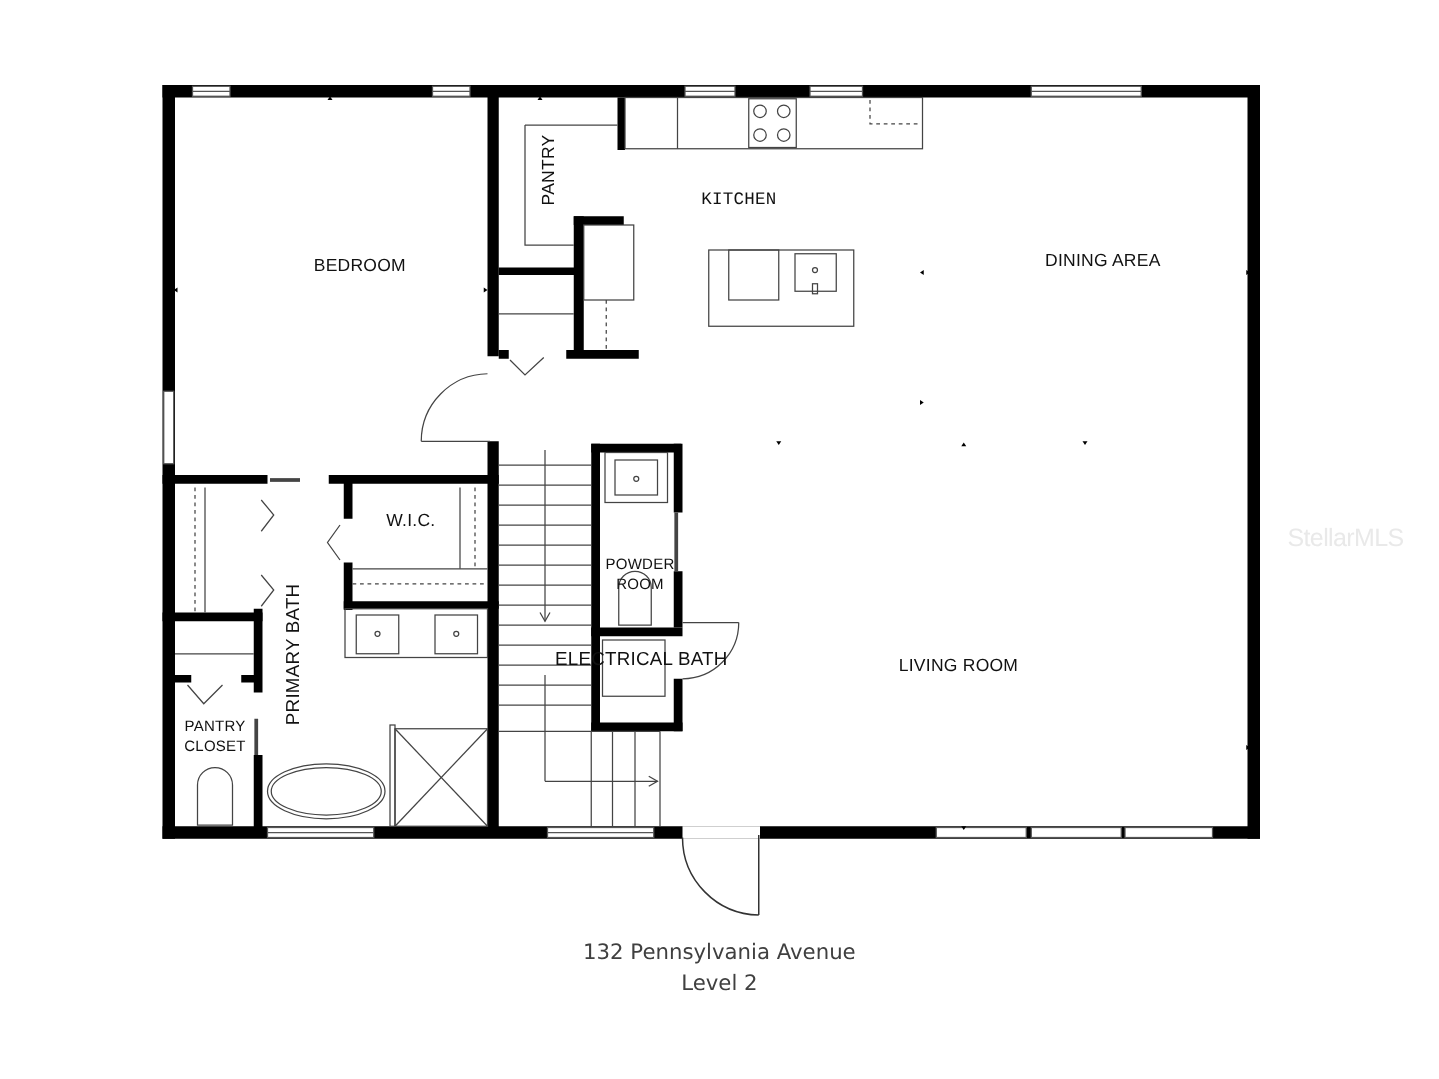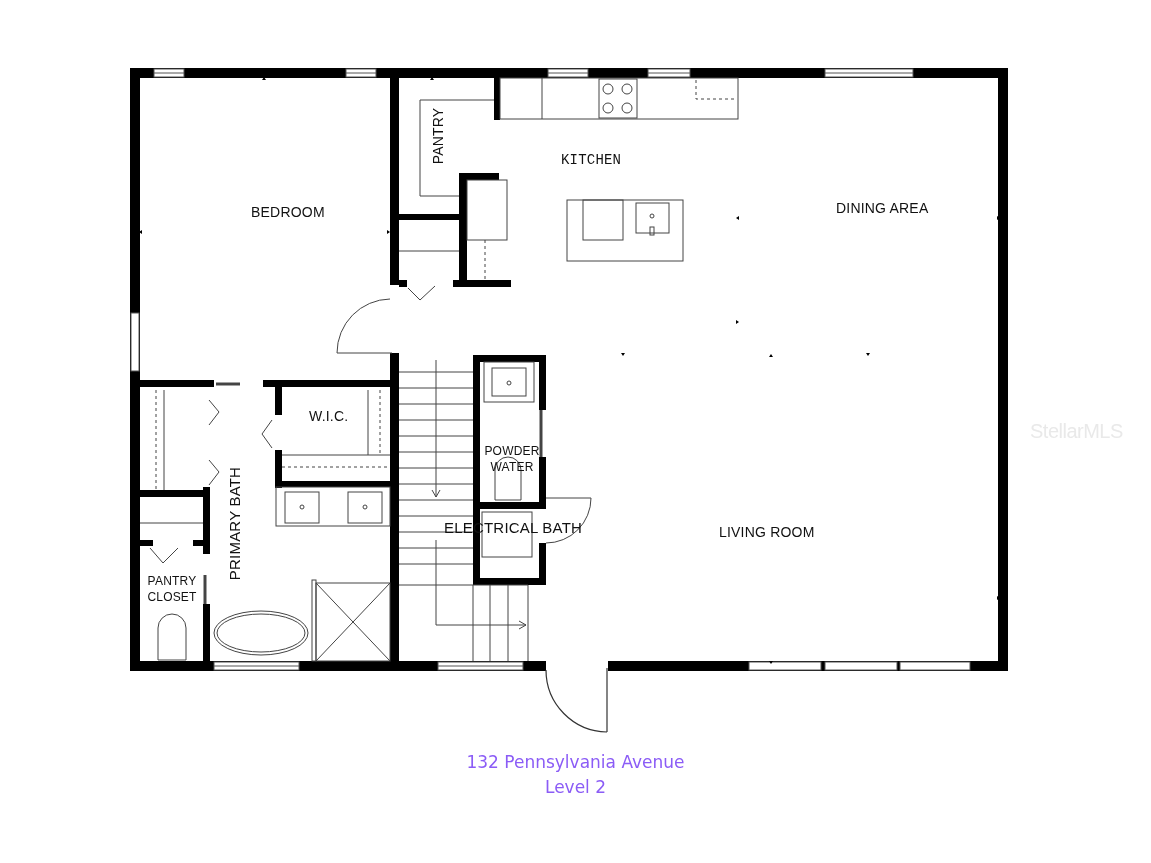--- a/index.html
+++ b/index.html
@@ -1,21 +1,21 @@
 <!DOCTYPE html>
 <html><head>
 <meta charset="utf-8">
 <style>
   html, body { margin: 0; padding: 0; background: #ffffff; }
   body { width: 1151px; height: 863px; position: relative; overflow: hidden; font-family: "Liberation Sans", sans-serif; }
   .plan { position: absolute; left: 0; top: 0; }
   .room-label { position: absolute; font-family: "Liberation Sans", sans-serif; font-size: 14px; color: #111; letter-spacing: 0.2px; white-space: nowrap; }
   .room-label.small { font-size: 12px; text-align: center; line-height: 16px; }
   .vert { transform: rotate(-90deg); transform-origin: center center; }
-  .caption { position: absolute; left: 0; width: 1151px; text-align: center; font-family: "DejaVu Sans", sans-serif; font-size: 17px; color: #8b5cf6; }
+  .caption { position: absolute; left: 0; width: 1151px; text-align: center; font-family: "DejaVu Sans", sans-serif; font-size: 17px; color: #404040; }
   .watermark { position: absolute; left: 1030px; top: 420px; font-family: "Liberation Sans", sans-serif; font-size: 20px; color: #e9e9e9; letter-spacing: -0.5px; }
 </style>
 </head>
 <body>
 
 <svg class="plan" width="1151" height="863" viewBox="0 0 1151 863" xmlns="http://www.w3.org/2000/svg">
   <g fill="#000">
 
     <rect x="130" y="68" width="878" height="10"></rect>
 
@@ -203,21 +203,21 @@
   </g>
 </svg>
 
 <div class="room-label" style="left:227px; top:204px;margin-left:24px;">BEDROOM</div>
 <div class="room-label vert" style="left:410px; top:128px; font-size:14px;">PANTRY</div>
 <div class="room-label" style="left:561px; top:152px;font-family:Liberation Mono, monospace;">KITCHEN</div>
 <div class="room-label" style="left:836px; top:200px;">DINING AREA</div>
 <div class="room-label" style="left:309px; top:408px;text-align:right;">W.I.C.</div>
 <div class="room-label small" style="left:484px; top:416px; width:56px;margin-top:27px;">
   <div>POWDER</div>
-  <div>WATER</div>
+  <div>ROOM</div>
 </div>
 <div class="room-label vert" style="left:178px; top:515px; font-size:15px;">PRIMARY BATH</div>
 <div class="room-label" style="left:444px; top:519px; font-size:15px;">ELECTRICAL BATH</div>
 <div class="room-label" style="left:719px; top:492px;margin-top:32px;">LIVING ROOM</div>
 <div class="room-label small" style="left:142px; top:573px; width:60px;">
   <div>PANTRY</div>
   <div>CLOSET</div>
 </div>
 
 <div class="caption" style="top:752px;">132 Pennsylvania Avenue</div>

